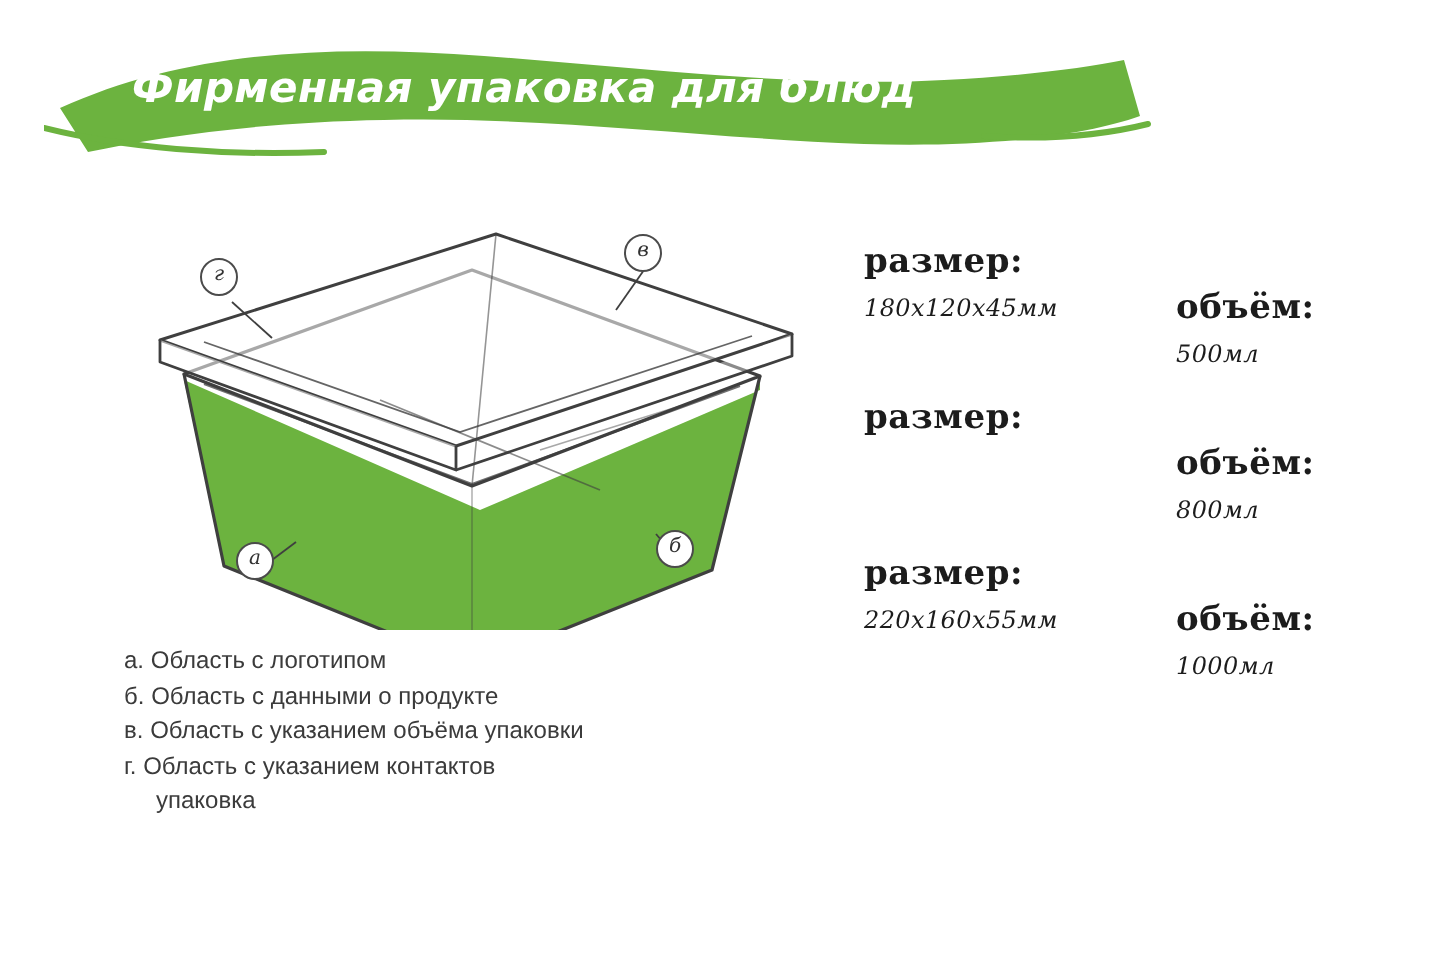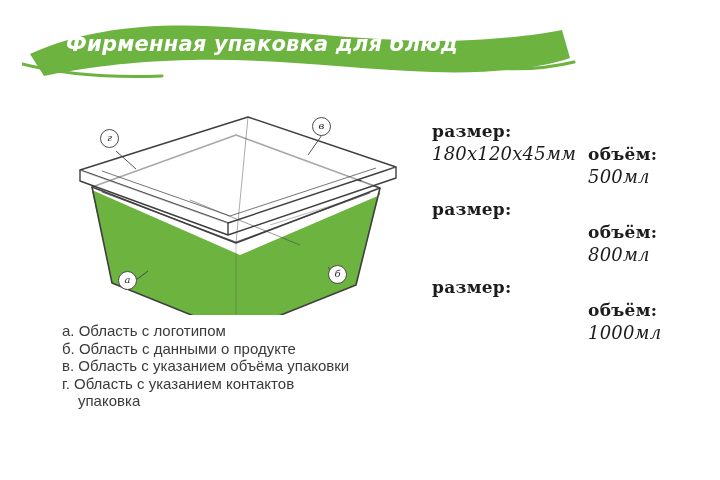--- a/index.html
+++ b/index.html
@@ -40,21 +40,21 @@
     font-style:italic;
     font-size:10px;
     color:#333;
     text-align:center;
     line-height:16px;
   }
 
   
   .legend{
     position:absolute;left:62px;top:322px;width:300px;
-    font-size:15px;color:#3b3b3b;line-height:17.5px;
+    font-size:12px;color:#3b3b3b;line-height:17.5px;
   }
   .legend-row{white-space:nowrap;}
   .legend-row .lbl{display:inline-block;}
   .legend-sub{padding-left:16px;}
 
   
   .specs{position:absolute;left:432px;top:120px;width:266px;}
   .spec-block{position:relative;height:78px;}
   .spec-left{position:absolute;left:0;top:0;width:152px;}
   .spec-right{position:absolute;left:156px;top:0;width:110px;margin-top:23px;}
@@ -62,21 +62,21 @@
     font-family:"DejaVu Serif", serif;
     font-weight:bold;
     font-size:17px;
     color:#1c1c1c;
     line-height:22px;
     letter-spacing:0.3px;
   }
   .spec-val{
     font-family:"DejaVu Serif", serif;
     font-style:italic;
-    font-size:18px;
+    font-size:12px;
     color:#1c1c1c;
     line-height:24px;
     letter-spacing:0.2px;
   }
 </style>
 </head>
 <body>
 
 <div class="page">
 
@@ -166,20 +166,21 @@
       </div>
       <div class="spec-right">
         <div class="spec-key">объём:</div>
         <div class="spec-val">800мл</div>
       </div>
     </div>
 
     <div class="spec-block">
       <div class="spec-left">
         <div class="spec-key">размер:</div>
+        <div class="spec-val">220х160х55мм</div>
       </div>
       <div class="spec-right">
         <div class="spec-key">объём:</div>
         <div class="spec-val">1000мл</div>
       </div>
     </div>
 
   </div>
 
 </div>

